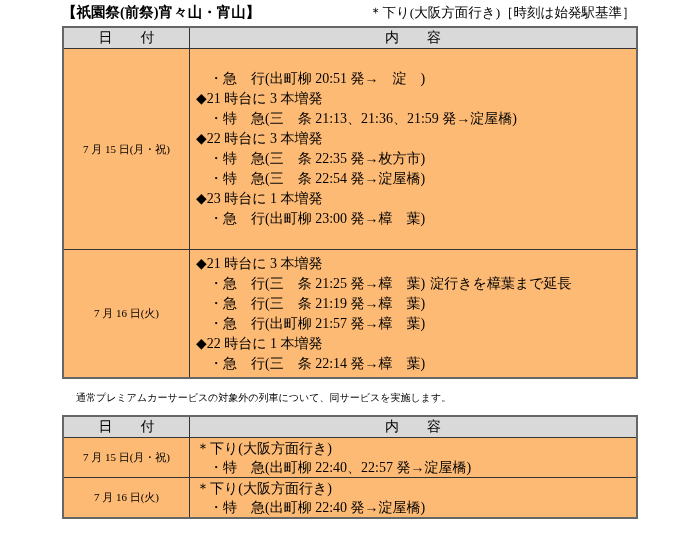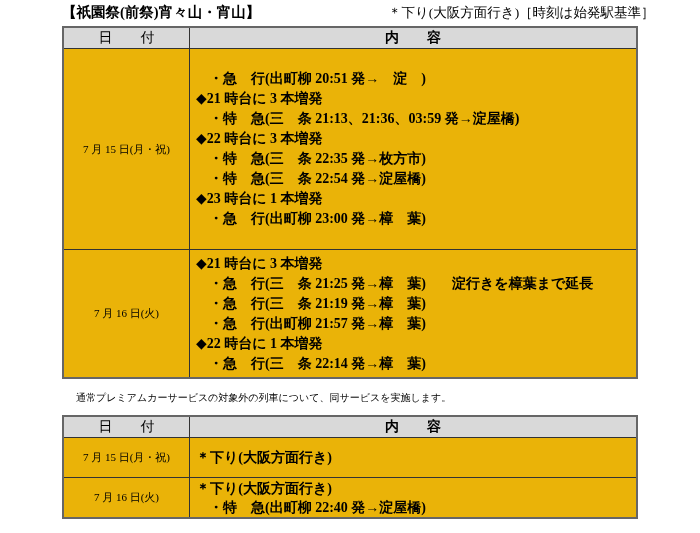--- a/index.html
+++ b/index.html
@@ -5,46 +5,46 @@
   * { margin:0; padding:0; box-sizing:border-box; }
   html, body {
     width:700px; height:533px; background:#ffffff; color:#000;
     font-family:"Liberation Serif","DejaVu Serif",serif;
   }
   .page { position:relative; width:700px; height:533px; overflow:hidden; background:#fff;border-radius:15px; }
 
   
   .doc-header { position:absolute; top:3px; left:62px; width:576px; height:20px; }
   .doc-title  { position:absolute; left:0; top:0; font-size:14.5px; font-weight:bold; white-space:pre; }
-  .doc-note   { position:absolute; left:326px; top:1px; font-size:13.5px; white-space:pre; }
+  .doc-note   { position:absolute; left:307px; top:1px; font-size:13.5px; white-space:pre; }
 
   
-  .jtable { position:absolute; left:62px; width:576px; border:2px solid #666; background:#eab308; }
+  .jtable { position:absolute; left:62px; width:576px; border:2px solid #666; background:#fdba74; }
   .jt1 { top:26px; }
   .jt2 { top:415px; }
   .jrow { display:flex; border-top:1px solid #333; }
   .jrow:first-child { border-top:none; }
   .jhead { background:#d9d9d9; }
   .jhead .hcell { font-size:14px; display:flex; align-items:center; justify-content:center; white-space:pre; }
   .dcell {
     width:126px; border-right:1px solid #333; font-size:11px;
     display:flex; align-items:center; justify-content:center; white-space:pre;
   }
-  .ccell { flex:1; display:flex; flex-direction:column; justify-content:center; overflow:hidden;font-weight:bold; }
+  .ccell { flex:1; display:flex; flex-direction:column; justify-content:center; overflow:hidden; }
   .jt1 .jhead { height:20px; }
   .jt1 .brow-0 { height:201px; }
   .jt1 .brow-1 { height:128px; }
   .jt2 .jhead { height:20px; }
   .jt2 .brow  { height:40px; }
 
   .line { font-size:14px; line-height:20px; height:20px; white-space:pre; overflow:hidden; }
   .jt2 .line { line-height:19px; height:19px; }
   .line.heading { padding-left:6px; }
   .line.item    { padding-left:19px; }
-  .note-inline  { margin-left:26px; }
+  .note-inline  { margin-left:5px; }
 
   
   .para { position:absolute; left:76px; top:391px; font-size:10px; white-space:pre; }
 </style>
 </head>
 <body>
 
 <div class="page">
 
   <div class="doc-header">
@@ -56,21 +56,21 @@
     <div class="jrow jhead">
       <div class="dcell hcell">日　　付</div>
       <div class="ccell hcell">内　　容</div>
     </div>
 
     <div class="jrow brow-0">
       <div class="dcell">7 月 15 日(月・祝)</div>
       <div class="ccell">
         <div class="line item">・急　行(出町柳 20:51 発→　淀　)</div>
         <div class="line heading">◆21 時台に 3 本増発</div>
-        <div class="line item">・特　急(三　条 21:13、21:36、03:59 発→淀屋橋)</div>
+        <div class="line item">・特　急(三　条 21:13、21:36、21:59 発→淀屋橋)</div>
         <div class="line heading">◆22 時台に 3 本増発</div>
         <div class="line item">・特　急(三　条 22:35 発→枚方市)</div>
         <div class="line item">・特　急(三　条 22:54 発→淀屋橋)</div>
         <div class="line heading">◆23 時台に 1 本増発</div>
         <div class="line item">・急　行(出町柳 23:00 発→樟　葉)</div>
       </div>
     </div>
 
     <div class="jrow brow-1">
       <div class="dcell">7 月 16 日(火)</div>
@@ -90,20 +90,21 @@
   <div class="jtable jt2">
     <div class="jrow jhead">
       <div class="dcell hcell">日　　付</div>
       <div class="ccell hcell">内　　容</div>
     </div>
 
     <div class="jrow brow">
       <div class="dcell">7 月 15 日(月・祝)</div>
       <div class="ccell">
         <div class="line heading">＊下り(大阪方面行き)</div>
+        <div class="line item">・特　急(出町柳 22:40、22:57 発→淀屋橋)</div>
       </div>
     </div>
 
     <div class="jrow brow">
       <div class="dcell">7 月 16 日(火)</div>
       <div class="ccell">
         <div class="line heading">＊下り(大阪方面行き)</div>
         <div class="line item">・特　急(出町柳 22:40 発→淀屋橋)</div>
       </div>
     </div>

